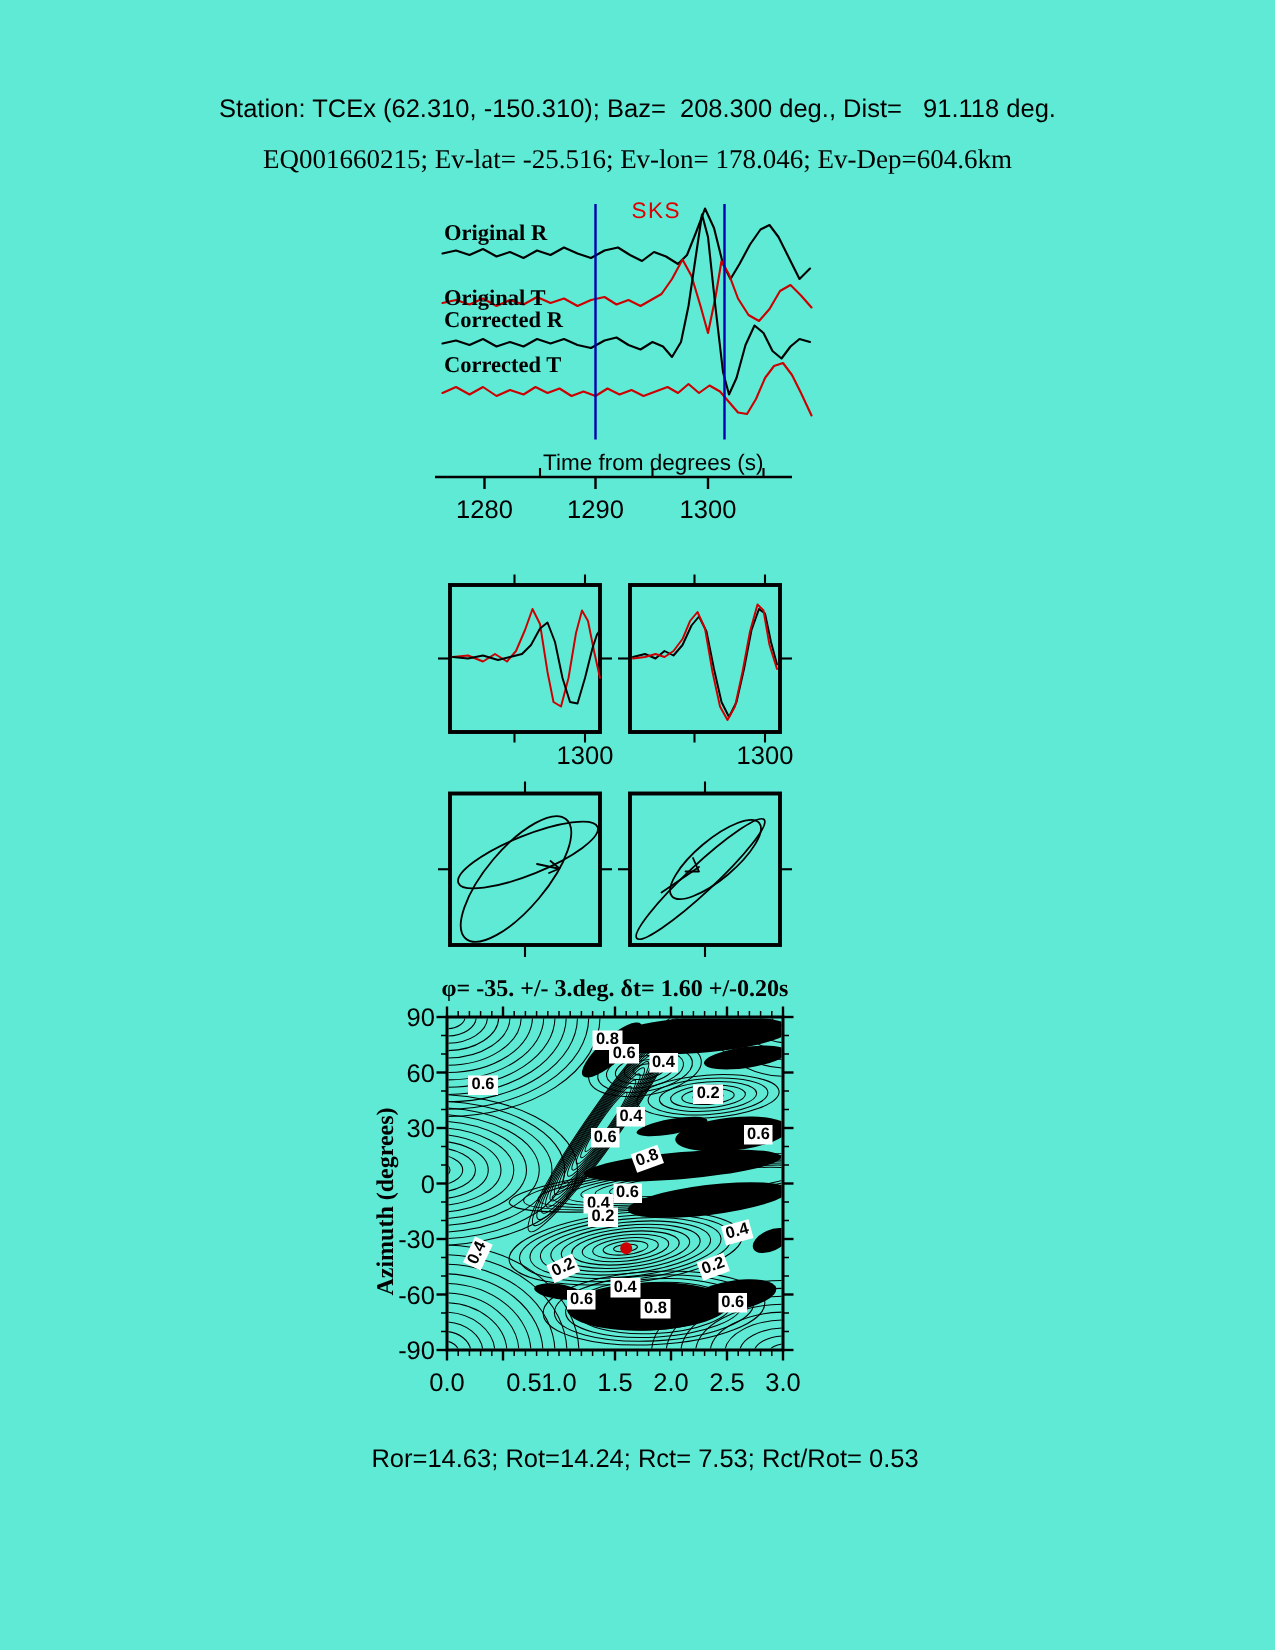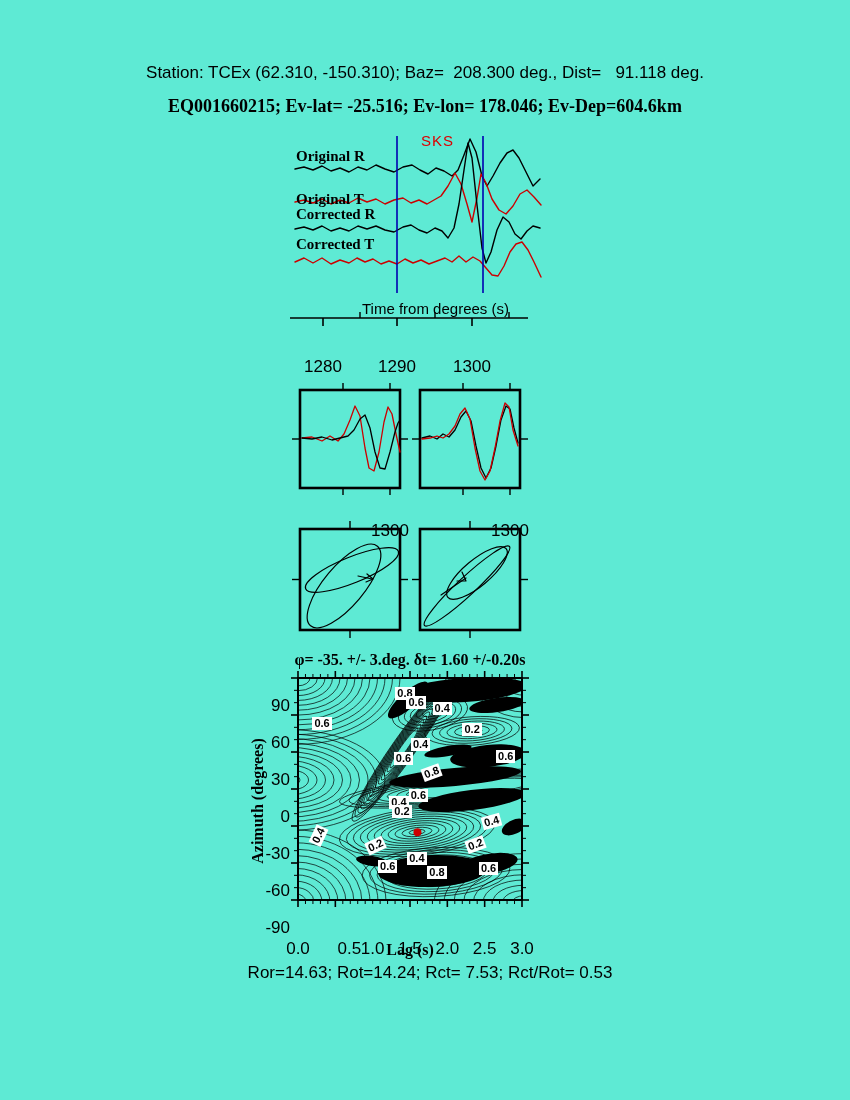--- a/index.html
+++ b/index.html
@@ -1,25 +1,25 @@
 <!DOCTYPE html>
 <html><head>
 <meta charset="utf-8">
 <style>
   html,body{margin:0;padding:0;background:#ffffff;}
   #page{position:relative;width:850px;height:1100px;background:#5eead4;overflow:hidden;
         font-family:"Liberation Sans",sans-serif;}
   .abs{position:absolute;}
   .t1{top:63px;left:0;width:850px;text-align:center;font-size:17px;color:#000;white-space:pre;}
-  .t2{top:96px;left:0;width:850px;text-align:center;font-size:18px;font-weight:bold;
+  .t2{top:96px;left:0;width:850px;text-align:center;font-size:18px;font-weight:normal;
       font-family:"Liberation Serif",serif;white-space:pre;}
   .trace-label{font-family:"Liberation Serif",serif;font-weight:bold;font-size:15px;color:#000;white-space:pre;}
   .sks{font-size:15px;font-weight:normal;letter-spacing:1px;}
   .ax-title{font-size:15px;color:#000;white-space:pre;}
-  .ticknum{font-size:17px;color:#000;white-space:pre;margin-top:27px;}
+  .ticknum{font-size:17px;color:#000;white-space:pre;}
   .c-title{top:651px;left:0;width:820px;text-align:center;font-size:16px;font-weight:bold;
            font-family:"Liberation Serif",serif;white-space:pre;}
   .ylab{font-size:16px;font-weight:bold;font-family:"Liberation Serif",serif;
         transform:rotate(-90deg);transform-origin:center center;white-space:pre;}
   .xlab{top:941px;left:0;width:820px;text-align:center;font-size:16px;font-weight:bold;
         font-family:"Liberation Serif",serif;white-space:pre;}
   .caption{top:963px;left:0;width:860px;text-align:center;font-size:17px;color:#000;white-space:pre;}
   .chip{position:absolute;background:#ffffff;color:#000;font-size:11px;font-weight:bold;
         padding:0 2px;line-height:13px;white-space:pre;}
   svg{position:absolute;left:0;top:0;}
@@ -335,21 +335,20 @@
       <div class="abs ticknum" style="left:442px;top:330px;width:60px;text-align:center;">1300</div>
     </div>
 
   <div id="cmp-ticks">
       <div class="abs ticknum" style="left:358px;top:494px;width:64px;text-align:center;">1300</div>
       <div class="abs ticknum" style="left:478px;top:494px;width:64px;text-align:center;">1300</div>
     </div>
 
   <div class="abs c-title">φ= -35. +/- 3.deg. δt= 1.60 +/-0.20s</div>
   <div class="abs ylab" id="lbl-ylab" style="left:178px;top:792px;width:160px;text-align:center;">Azimuth (degrees)</div>
-  <div class="abs xlab">Lag (s)</div>
   <div id="c-yticks">
       <div class="abs ticknum" style="left:238px;top:669px;width:52px;text-align:right;">90</div>
       <div class="abs ticknum" style="left:238px;top:706px;width:52px;text-align:right;">60</div>
       <div class="abs ticknum" style="left:238px;top:743px;width:52px;text-align:right;">30</div>
       <div class="abs ticknum" style="left:238px;top:780px;width:52px;text-align:right;">0</div>
       <div class="abs ticknum" style="left:238px;top:817px;width:52px;text-align:right;">-30</div>
       <div class="abs ticknum" style="left:238px;top:854px;width:52px;text-align:right;">-60</div>
       <div class="abs ticknum" style="left:238px;top:891px;width:52px;text-align:right;">-90</div>
     </div>
   <div id="c-xticks">

